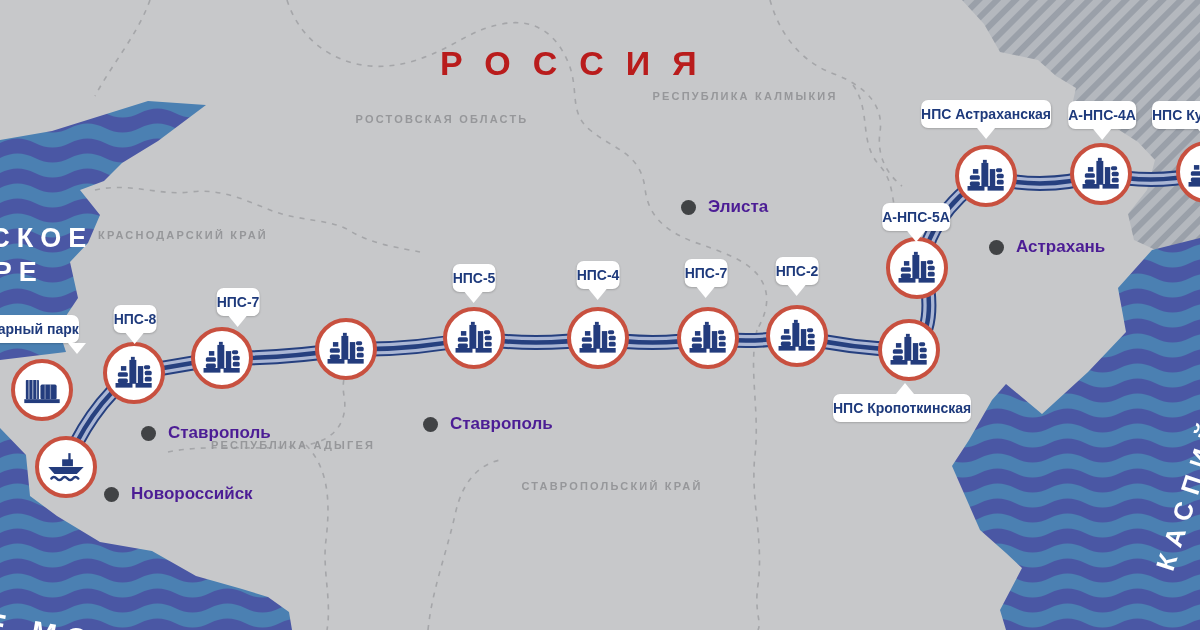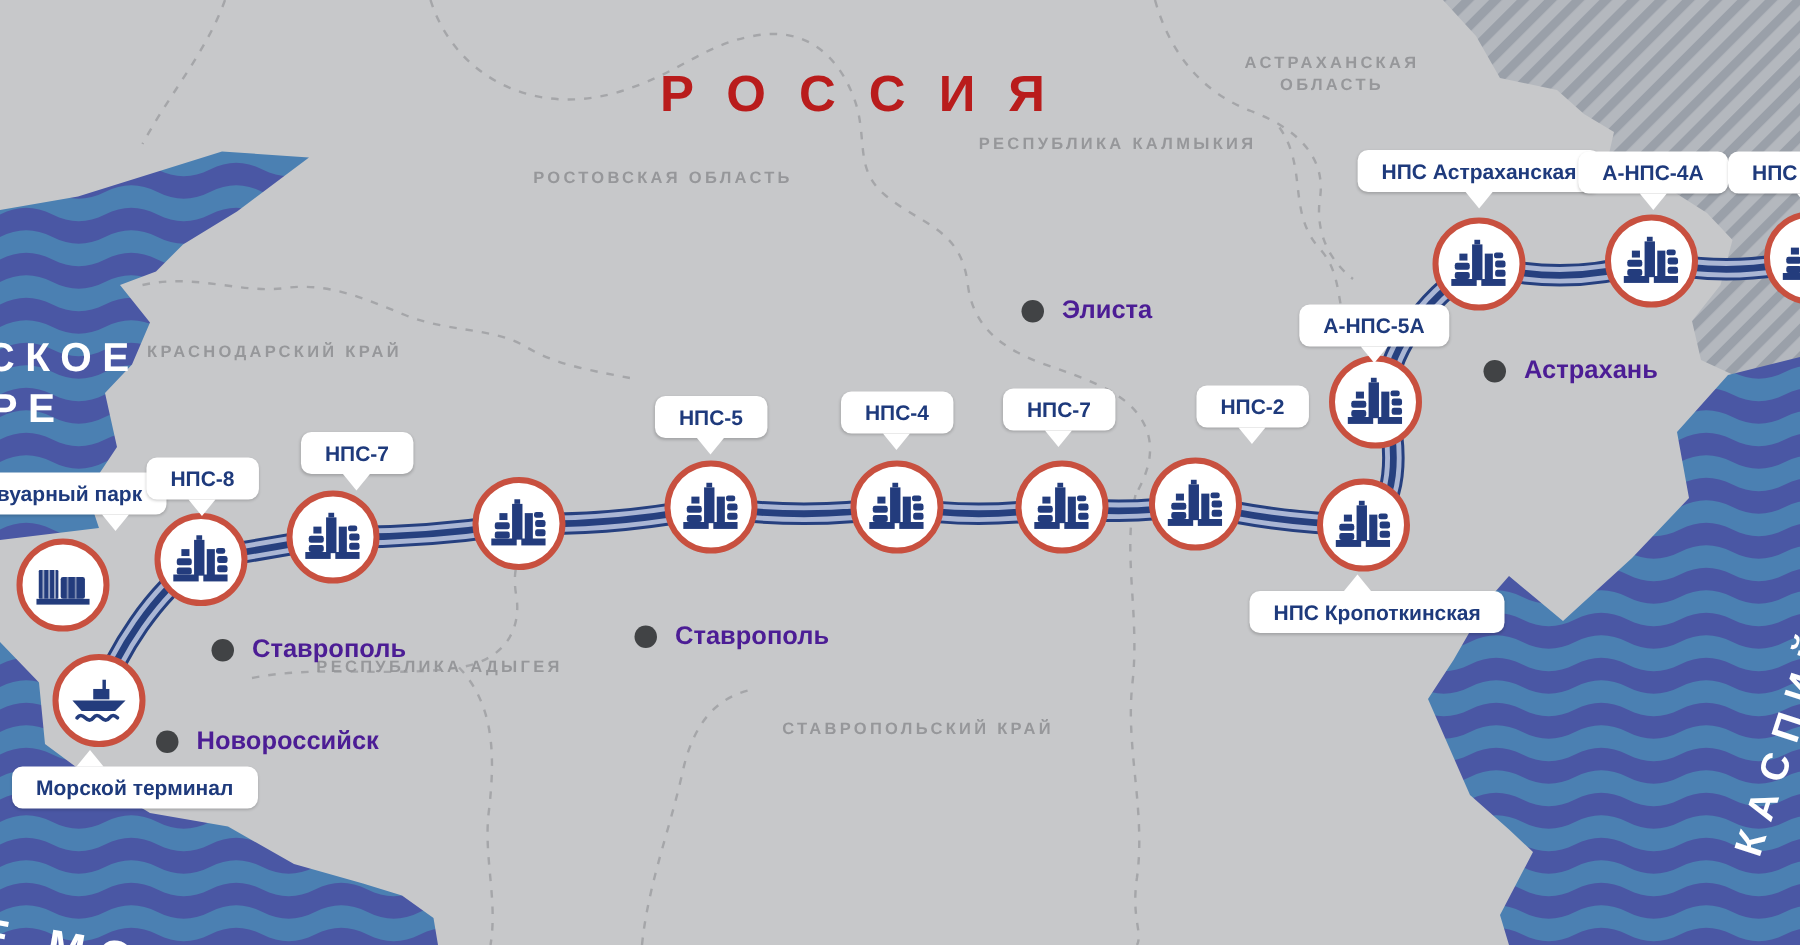--- a/index.html
+++ b/index.html
@@ -41,21 +41,21 @@
     position:absolute;z-index:5;width:62px;height:62px;border-radius:50%;
     background:#ffffff;border:4px solid #c8503f;box-sizing:border-box;
     transform:translate(-50%,-50%);
     display:flex;align-items:center;justify-content:center;
   }
   .node svg{width:40px;height:34px;display:block;color:#233c7d;}
 
   
   .callout{
     position:absolute;z-index:6;background:#ffffff;border-radius:7px;
-    padding:6px 16px;color:#1e3a7c;font-size:14px;font-weight:bold;white-space:nowrap;
+    padding:6px 0;color:#1e3a7c;font-size:14px;font-weight:bold;white-space:nowrap;
     box-shadow:0 1px 2px rgba(0,0,0,.18);
   }
   .callout.centered{transform:translateX(-50%);}
   .callout::after{
     content:"";position:absolute;left:var(--ptr,50%);margin-left:-9px;
     border:9px solid transparent;
   }
   .callout.ptr-down::after{top:100%;border-top:11px solid #ffffff;border-bottom:none;}
   .callout.ptr-up::after{bottom:100%;border-bottom:11px solid #ffffff;border-top:none;}
 </style>
@@ -133,21 +133,20 @@
         <path d="M3,22 H49 L40,31 H11 Z"></path>
         <path d="M7,37 q3,-4 7,0 t7,0 t7,0 t7,0 t7,0" stroke="currentColor" stroke-width="3.2" fill="none" stroke-linecap="round"></path>
       </g>
     </defs>
   </svg>
 
   <div class="country-label" style="left:440px;top:44px">РОССИЯ</div>
 
   <div class="region-label" style="left:442px;top:112px">РОСТОВСКАЯ ОБЛАСТЬ</div>
   <div class="region-label" style="left:745px;top:89px">РЕСПУБЛИКА КАЛМЫКИЯ</div>
-  <div class="region-label" style="left:888px;top:35px">АСТРАХАНСКАЯ ОБЛАСТЬ</div>
   <div class="region-label" style="left:183px;top:228px">КРАСНОДАРСКИЙ КРАЙ</div>
   <div class="region-label" style="left:293px;top:438px">РЕСПУБЛИКА АДЫГЕЯ</div>
   <div class="region-label" style="left:612px;top:479px">СТАВРОПОЛЬСКИЙ КРАЙ</div>
 
   <div class="sea-label azov">АЗОВСКОЕ МОРЕ</div>
   <div class="sea-label black">ЧЁРНОЕ МОРЕ</div>
   <div class="sea-label caspian">КАСПИЙСКОЕ МОРЕ</div>
 
   <div class="city" style="left:681px;top:207px">
     <span class="dot"></span>
@@ -234,42 +233,39 @@
     <svg viewBox="0 0 52 44">
         <use href="#g-refinery"></use>
       </svg>
   </div>
   <div class="node" style="left:1207px;top:172px">
     <svg viewBox="0 0 52 44">
         <use href="#g-refinery"></use>
       </svg>
   </div>
 
-  <div class="callout ptr-up" style="left:8px;top:511px;--ptr:52px">
-    <span>Морской терминал</span>
-  </div>
   <div class="callout ptr-down" style="left:-58px;top:315px;--ptr:135px">
     <span>Резервуарный парк</span>
   </div>
   <div class="callout centered ptr-down" style="left:135px;top:305px">
     <span>НПС-8</span>
   </div>
   <div class="callout centered ptr-down" style="left:238px;top:288px">
     <span>НПС-7</span>
   </div>
   <div class="callout centered ptr-down" style="left:474px;top:264px">
     <span>НПС-5</span>
   </div>
   <div class="callout centered ptr-down" style="left:598px;top:261px">
     <span>НПС-4</span>
   </div>
   <div class="callout centered ptr-down" style="left:706px;top:259px">
     <span>НПС-7</span>
   </div>
-  <div class="callout centered ptr-down" style="left:835px;top:257px">
+  <div class="callout centered ptr-down" style="left:797px;top:257px">
     <span>НПС-2</span>
   </div>
   <div class="callout ptr-up" style="left:833px;top:394px;--ptr:72px">
     <span>НПС Кропоткинская</span>
   </div>
   <div class="callout centered ptr-down" style="left:916px;top:203px">
     <span>А-НПС-5А</span>
   </div>
   <div class="callout centered ptr-down" style="left:986px;top:100px">
     <span>НПС Астраханская</span>

